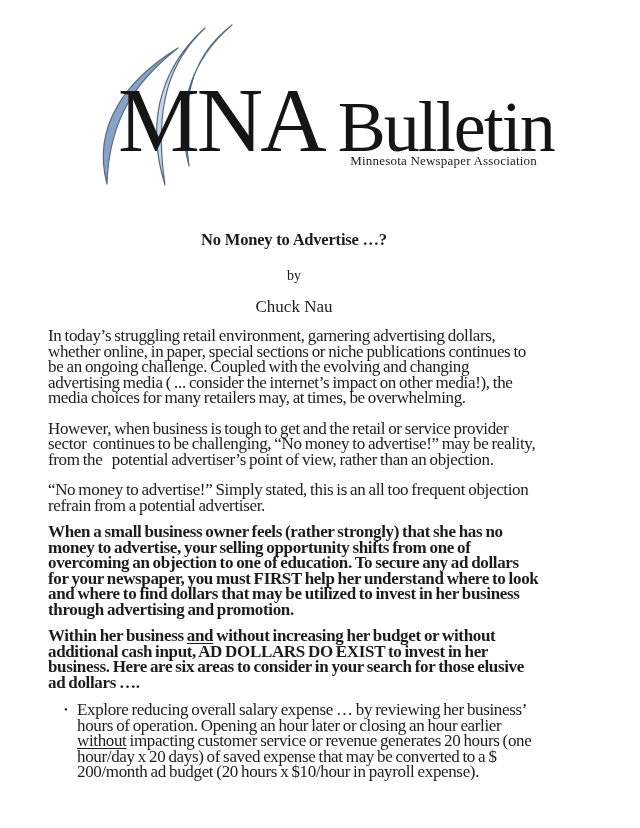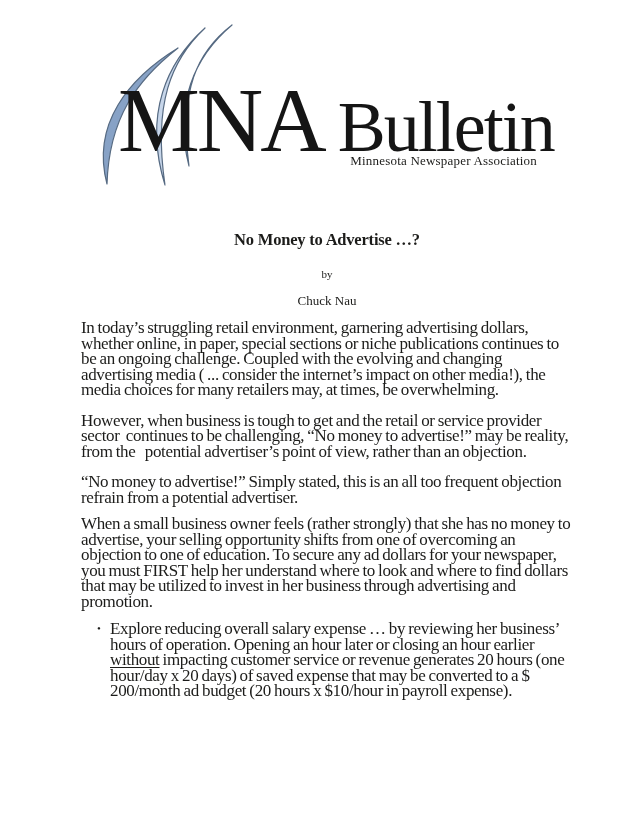--- a/index.html
+++ b/index.html
@@ -24,43 +24,43 @@
     color: #151515;
   }
   .logo-acronym { font-size: 92px; letter-spacing: -3px; }
   .logo-wordmark { font-size: 72px; letter-spacing: -2px; margin-left: 14px; }
   .logo-tagline {
     position: absolute; top: 153px; right: 103px;
     font-size: 13px; color: #1c1c1a; letter-spacing: 0.2px; text-align: right;
   }
   
   .article {
-    margin-left: 81px;
+    margin-left: 48px;
     width: 492px;
   }
   .article-title {
     margin-top: 20px;
     text-align: center;
     font-size: 16.5px;
     font-weight: bold;
     letter-spacing: -0.2px;
   }
-  .byline { margin-top: 18px; text-align: center; font-size: 11px; }
-  .author { margin-top: 13px; text-align: center; font-size: 13px; }
+  .byline { margin-top: 18px; text-align: center; font-size: 14px; }
+  .author { margin-top: 13px; text-align: center; font-size: 17px; }
   .para {
     font-size: 17px;
     line-height: 15.5px;
     letter-spacing: -0.35px;
     word-spacing: -0.8px;
     white-space: pre-wrap;
     text-align: left;
   }
   .para.first { margin-top: 11px; }
   .para.gap { margin-top: 15px; }
-  .para.gap-sm { margin-top: 11px; }
+  .para.gap-sm { margin-top: 11px; font-weight: bold; }
   .u-seg { text-decoration: underline; text-underline-offset: 2px; }
   .bullet-list { margin-top: 12px; padding-left: 16px; }
   .bullet-item { display: flex; }
   .bullet-dot {
     width: 13px; flex: 0 0 13px;
     font-size: 11px; line-height: 15.5px;
     text-align: left;
   }
   .bullet-text { flex: 1 1 auto; }
 </style>
@@ -84,20 +84,21 @@
   <div class="article">
     <h1 class="article-title">No Money to Advertise …?</h1>
     <div class="byline">by</div>
     <div class="author">Chuck Nau</div>
 
     <p class="para first">In today’s struggling retail environment, garnering advertising dollars, whether online, in paper, special sections or niche publications continues to be an ongoing challenge. Coupled with the evolving and changing advertising media ( ... consider the internet’s impact on other media!), the media choices for many retailers may, at times, be overwhelming.</p>
     <p class="para gap">However, when business is tough to get and the retail or service provider sector  continues to be challenging, “No money to advertise!” may be reality, from the   potential advertiser’s point of view, rather than an objection.</p>
     <p class="para gap">“No money to advertise!” Simply stated, this is an all too frequent objection refrain from a potential advertiser.</p>
     <p class="para gap-sm">When a small business owner feels (rather strongly) that she has no money to advertise, your selling opportunity shifts from one of overcoming an objection to one of education. To secure any ad dollars for your newspaper, you must FIRST help her understand where to look and where to find dollars that may be utilized to invest in her business through advertising and promotion.</p>
 
+    <p class="para gap-sm"><span>Within her business </span><span class="u-seg">and</span><span> without increasing her budget or without additional cash input, AD DOLLARS DO EXIST to invest in her business. Here are six areas to consider in your search for those elusive ad dollars ….</span></p>
 
     <div class="bullet-list">
       <div class="bullet-item">
         <span class="bullet-dot">•</span>
         <p class="para bullet-text"><span>Explore reducing overall salary expense … by reviewing her business’ hours of operation. Opening an hour later or closing an hour earlier </span><span class="u-seg">without</span><span> impacting customer service or revenue generates 20 hours (one hour/day x 20 days) of saved expense that may be converted to a $ 200/month ad budget (20 hours x $10/hour in payroll expense).</span></p>
       </div>
     </div>
   </div>
 
 </div>

